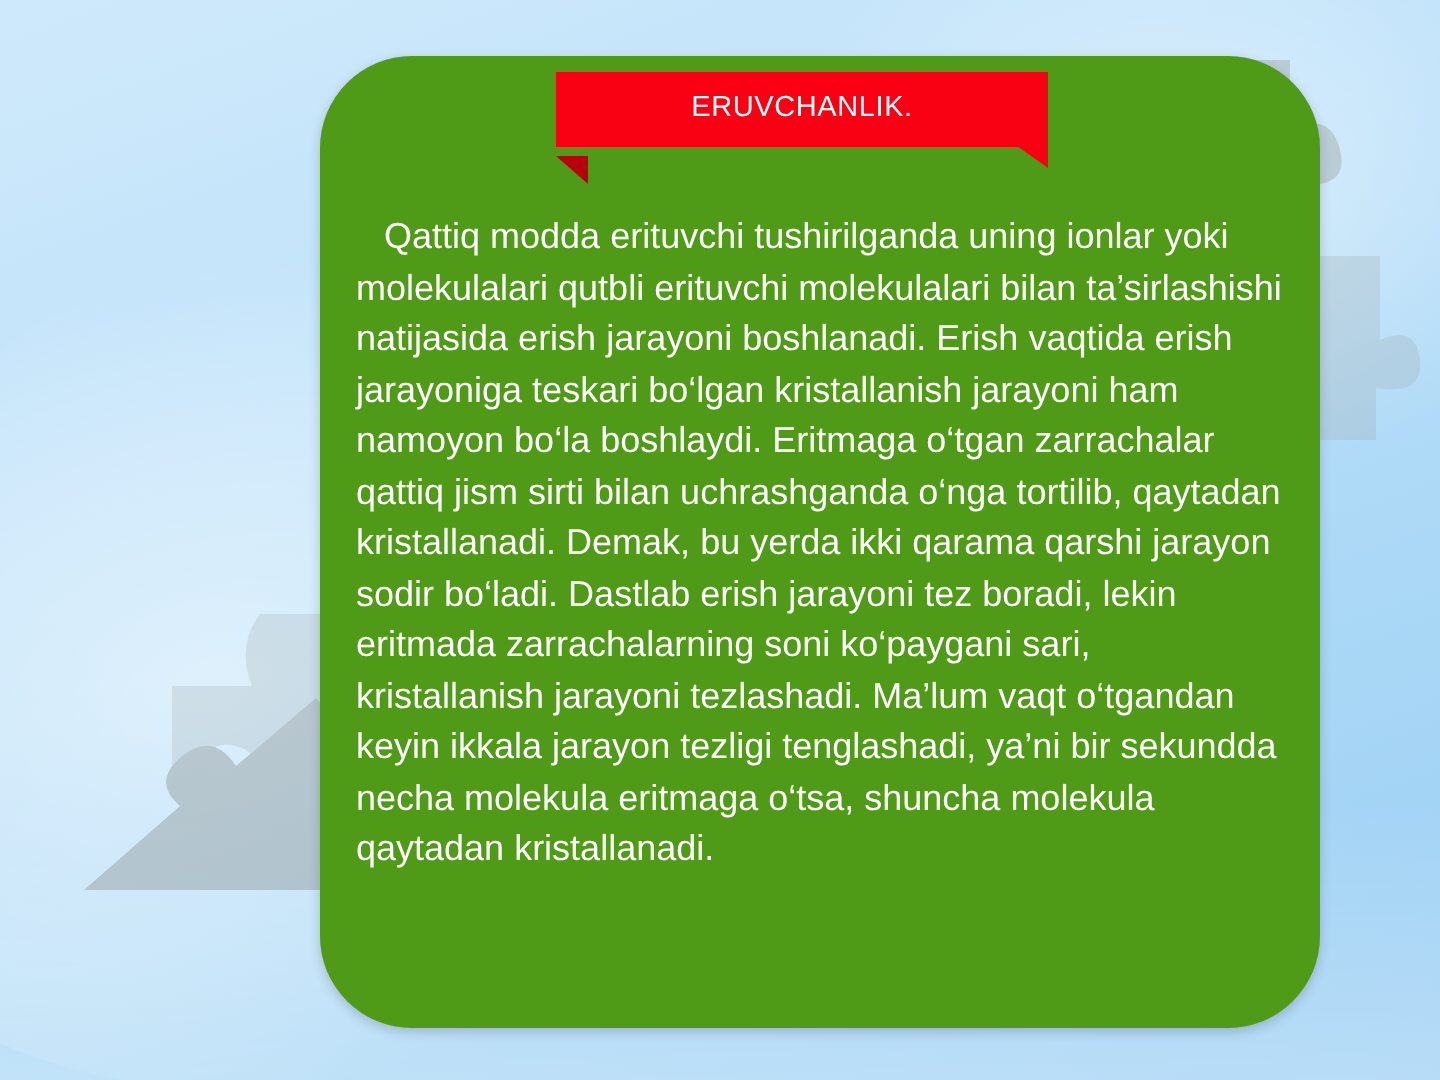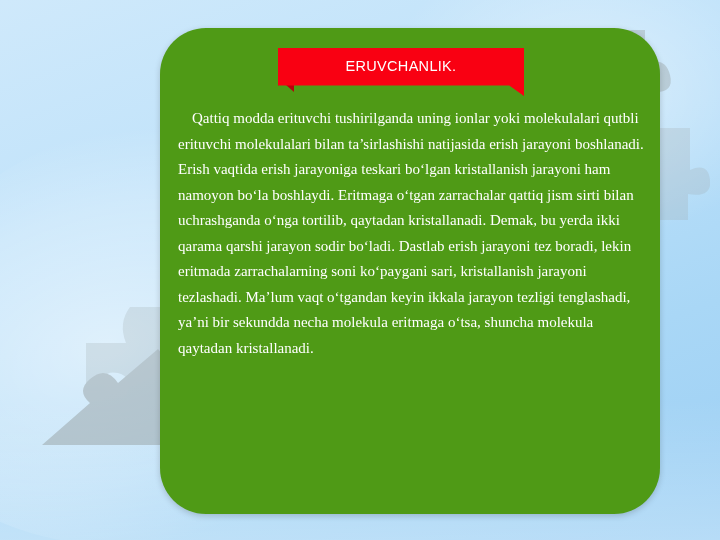--- a/index.html
+++ b/index.html
@@ -76,21 +76,21 @@
     height: 486px;
     background: #4f9a16;
     border-radius: 46px;
     box-shadow: 0 2px 6px rgba(0,0,0,0.18);
   }
 
   
   .ribbon {
     position: absolute;
     left: 278px;
-    top: 48px;
+    top: 36px;
     width: 246px;
     height: 48px;
     background: #f90012;
     clip-path: polygon(0 0, 100% 0, 100% 100%, 94% 78%, 0 78%);
     display: flex;
     align-items: flex-start;
     justify-content: center;
     box-shadow: 0 1px 3px rgba(0,0,0,0.25);
   }
   .ribbon-tail {
@@ -109,24 +109,24 @@
     letter-spacing: 0.3px;
     font-family: "Liberation Sans", sans-serif;
   }
 
   .body-text {
     position: absolute;
     left: 178px;
     top: 106px;
     width: 466px;
     color: #ffffff;
-    font-size: 15px;
+    font-size: 18px;
     line-height: 25.5px;
     text-indent: 14px;
-    font-family: Liberation Serif, serif;
+    font-family: Liberation Sans, sans-serif;
     text-align: left;
   }
 </style>
 </head>
 <body>
 
 <div class="slide">
 
   <div class="swoosh-a"></div>
   <div class="swoosh-b"></div>

